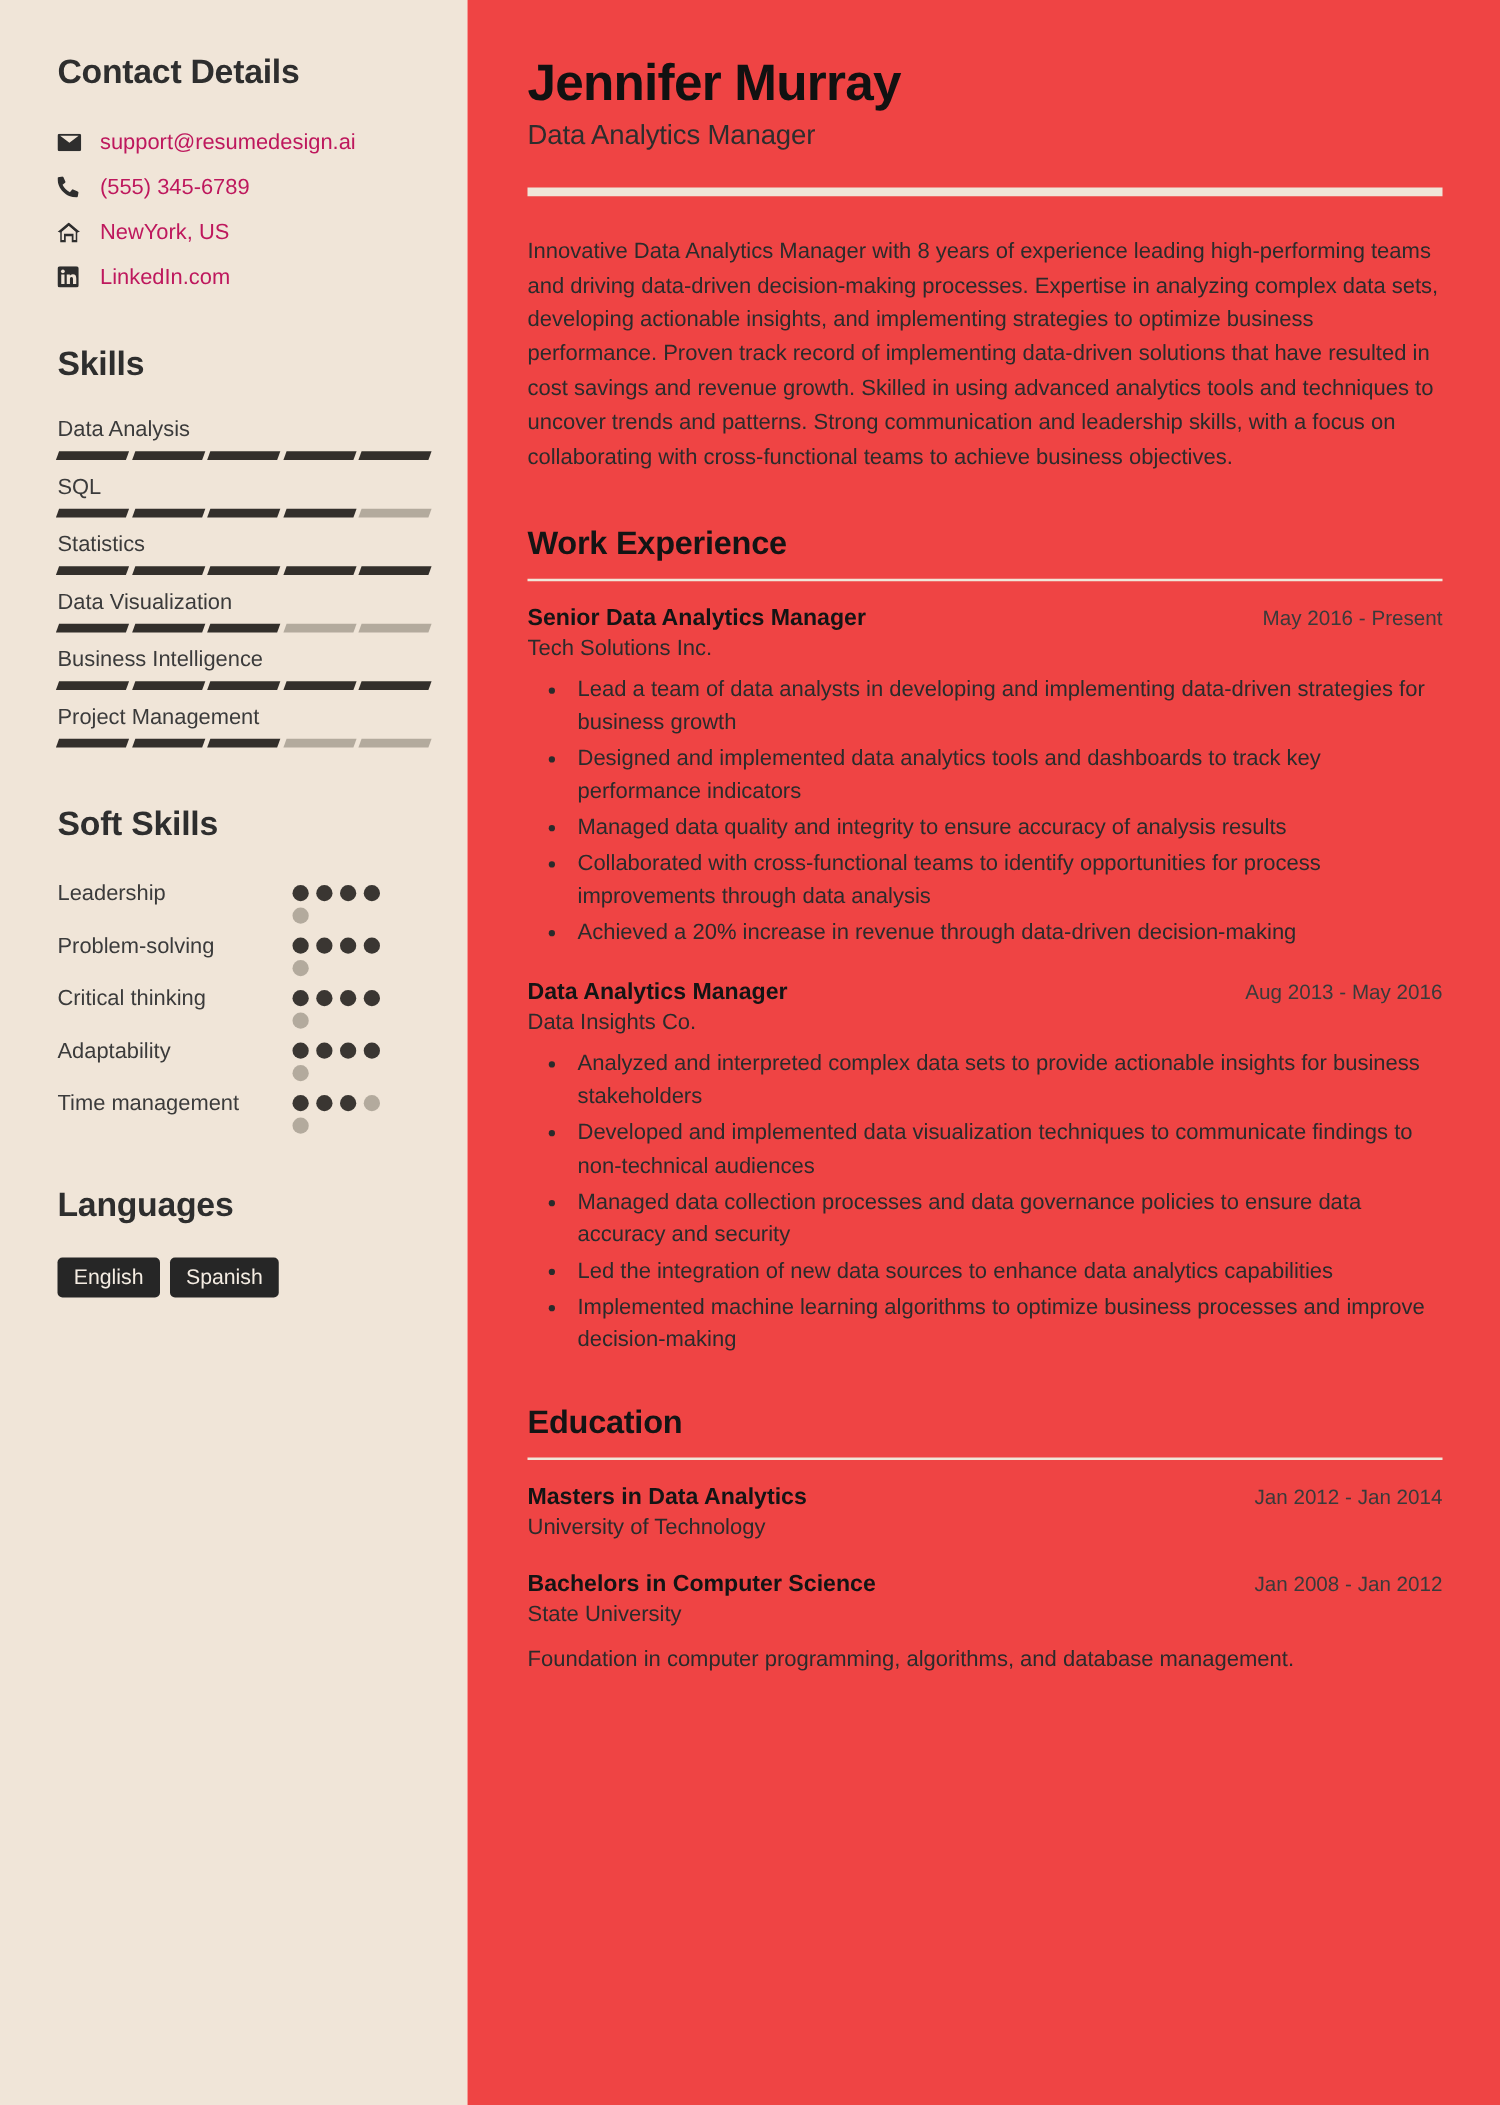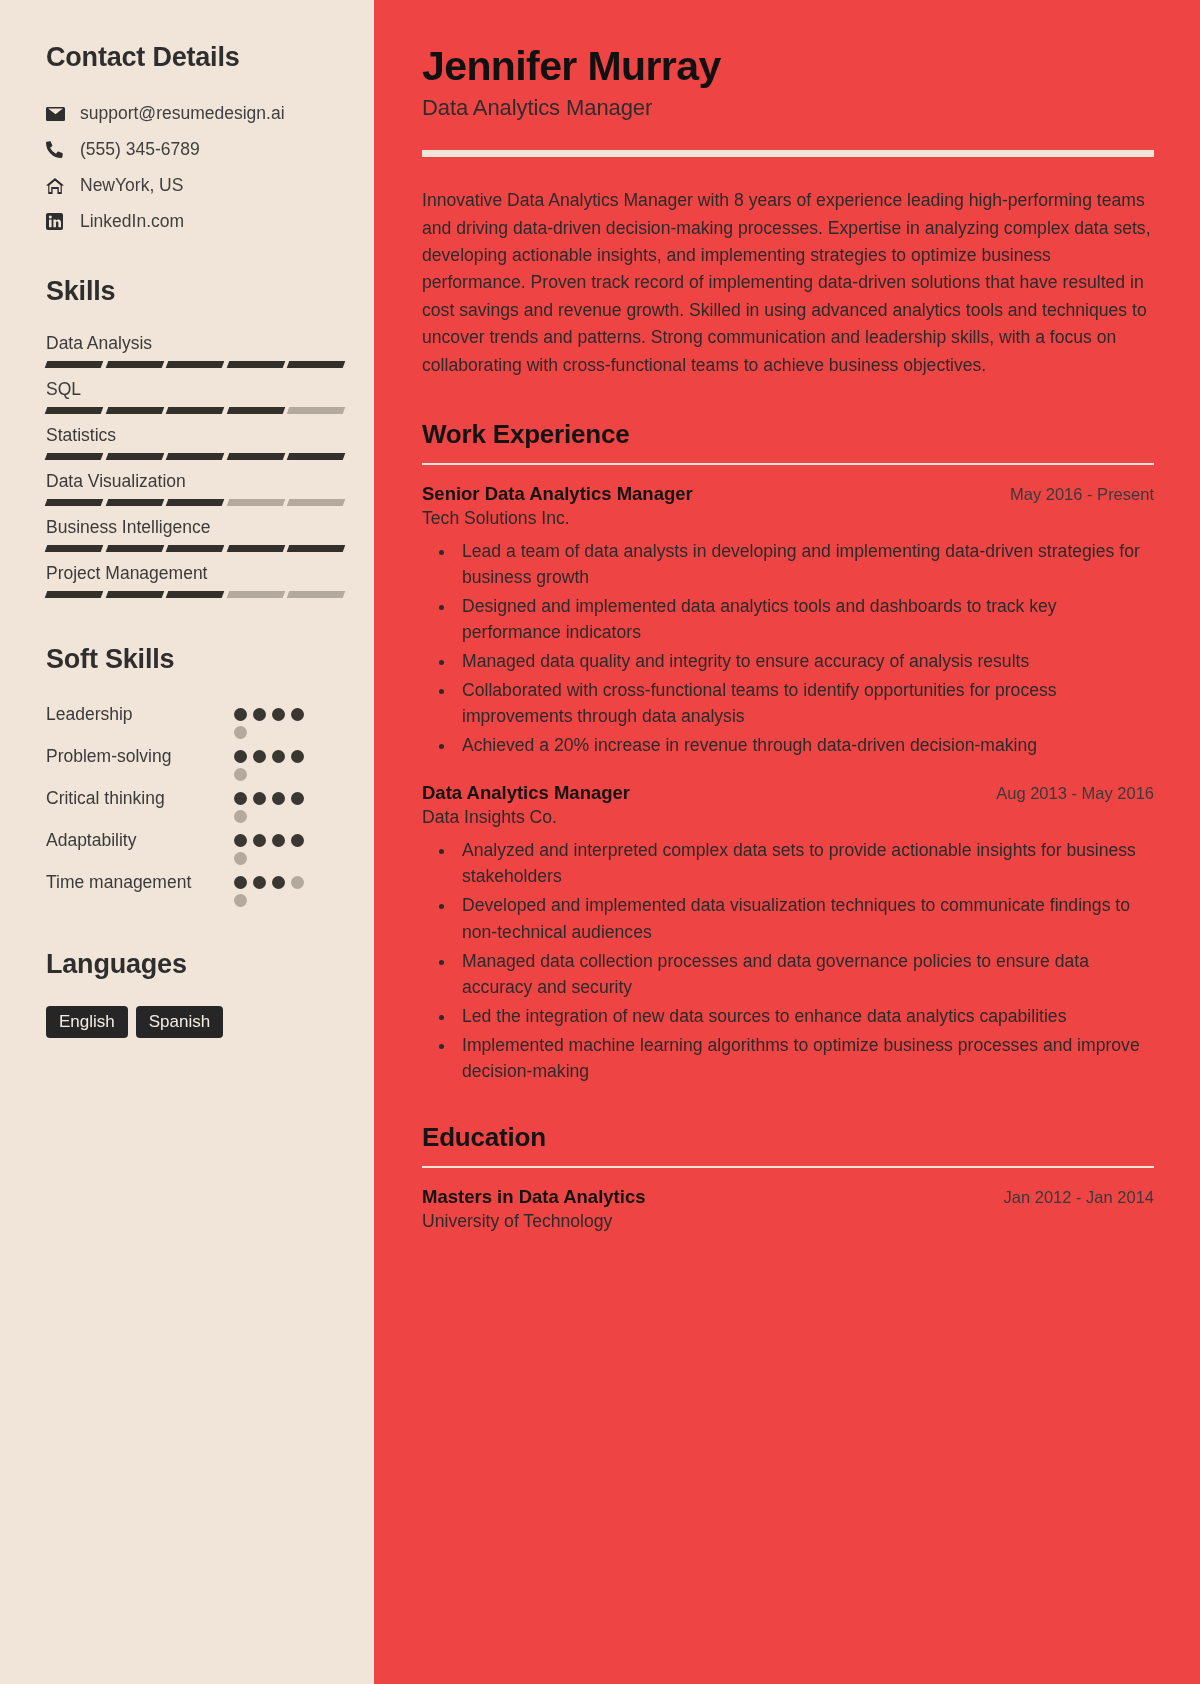--- a/index.html
+++ b/index.html
@@ -36,21 +36,21 @@
   }
   .side-h.tight { margin-bottom: 26px; }
 
   .contact-list { margin-bottom: 44px; }
 
   .contact-row {
     display: flex;
     align-items: center;
     margin-bottom: 15px;
     font-size: 17.5px;
-    color: #404040;
+    color: #be185d;
   }
   .contact-row:last-child { margin-bottom: 0; }
 
   .cicon {
     width: 26px;
     min-width: 26px;
     display: flex;
     align-items: center;
     justify-content: flex-start;
     color: #2e2e2e;
@@ -435,17 +435,25 @@
       <h2 class="sec-h">Education</h2>
       <div class="sec-rule"></div>
       <div id="edu-entries">
           <div class="entry">
             <div class="entry-top">
               <div class="entry-title">Masters in Data Analytics</div>
               <div class="entry-date">Jan 2012 - Jan 2014</div>
             </div>
             <div class="entry-sub">University of Technology</div>
           </div>
+          <div class="entry">
+            <div class="entry-top">
+              <div class="entry-title">Bachelors in Computer Science</div>
+              <div class="entry-date">Jan 2008 - Jan 2012</div>
+            </div>
+            <div class="entry-sub">State University</div>
+            <div class="edu-desc">Foundation in computer programming, algorithms, and database management.</div>
+          </div>
         </div>
     </section>
 
   </main>
 </div>
 
 </body></html>

